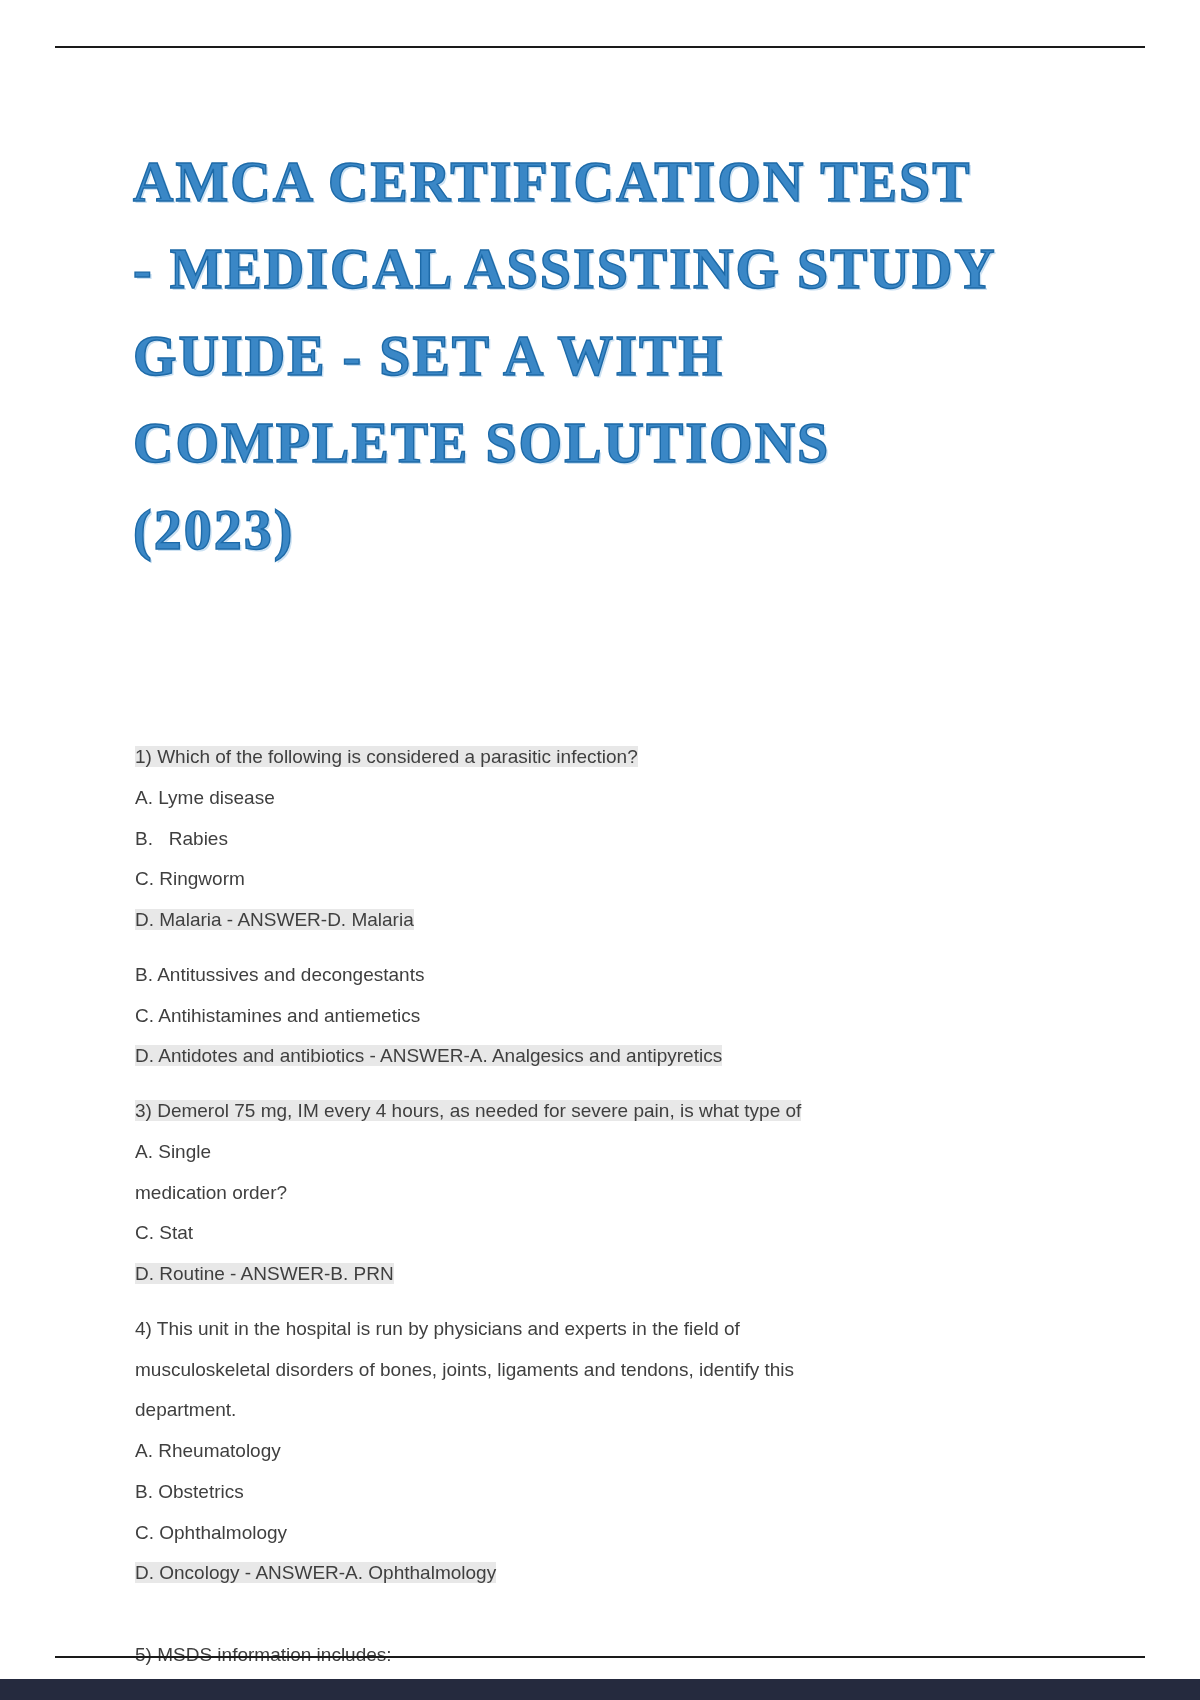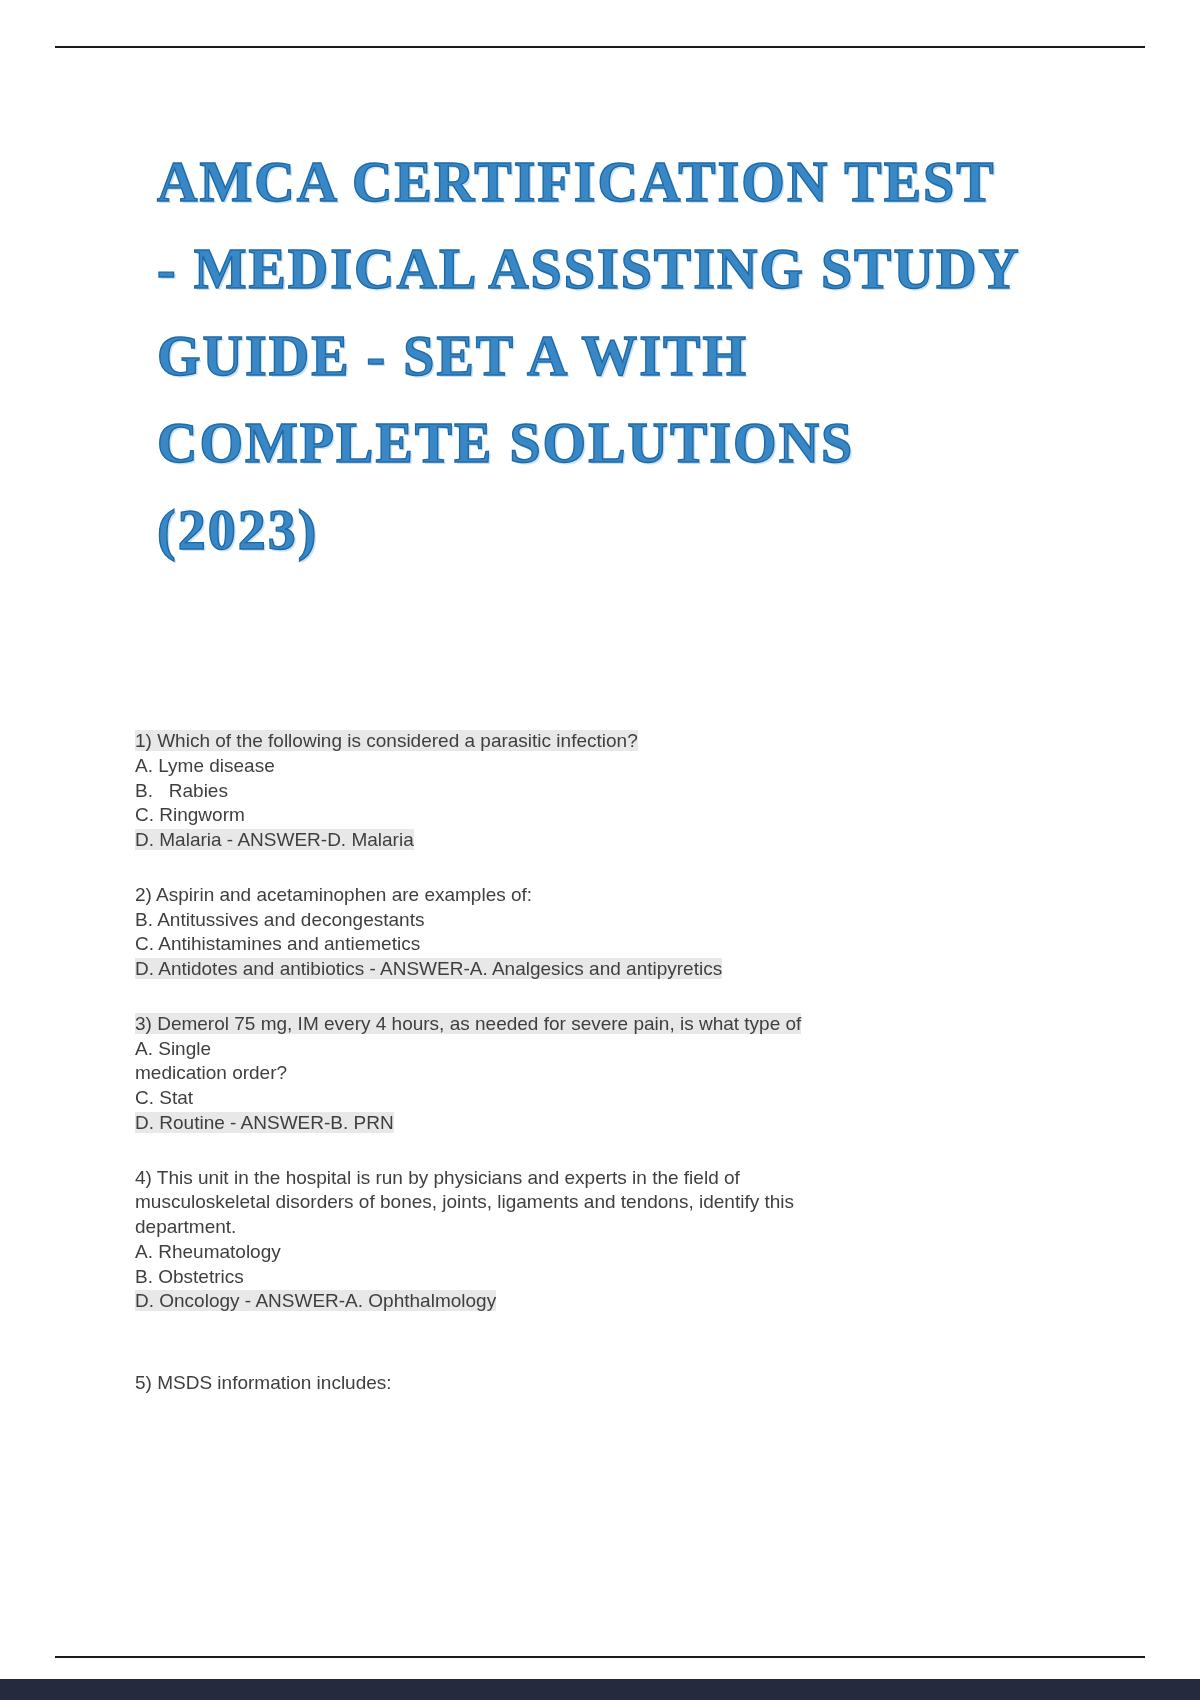--- a/index.html
+++ b/index.html
@@ -26,31 +26,30 @@
   .title-line{
     font-family:"Liberation Serif", serif;
     font-weight:700;
     font-size:56px;
     line-height:87px;
     letter-spacing:2px;
     color:var(--title-blue,#3a87c6);
     -webkit-text-stroke:1.4px var(--title-stroke,#1d6aa8);
     text-shadow:2px 2px 0 rgba(163,201,232,0.55);
     white-space:nowrap;
-    margin-left:24px;
   }
   .questions{
     position:absolute;left:135px;top:729px;width:980px;
     color:var(--body-text,#3f3f3f);
     font-size:19px;
     line-height:24.75px;
   }
   .q-block{margin-bottom:30px;}
   .q-block:nth-child(4){margin-bottom:57px;}
-  .q-line{min-height:24.75px;}
+  .q-line{min-height:24.75px;margin-top:16px;}
   .q-line span{white-space:pre-wrap;}
   .hl{background:var(--hl,#e8e8e8);}
 </style>
 </head>
 <body>
 
 <div class="page" style="--title-blue: #3a87c6; --title-stroke: #1d6aa8; --hl: #e8e8e8; --body-text: #3f3f3f; --rule: #1a1a1a; --footer: #252a3e;">
   <div class="rule rule-top"></div>
 
   <div class="doc-title">
@@ -63,38 +62,38 @@
 
   <div class="questions">
       <div class="q-block">
         <div class="q-line"><span class="hl">1) Which of the following is considered a parasitic infection?</span></div>
         <div class="q-line"><span>A. Lyme disease</span></div>
         <div class="q-line"><span>B.   Rabies</span></div>
         <div class="q-line"><span>C. Ringworm</span></div>
         <div class="q-line"><span class="hl">D. Malaria - ANSWER-D. Malaria</span></div>
       </div>
       <div class="q-block">
-        <div class="q-line"><span>2) Aspirin and acetaminophen are examples of:</span></div>
         <div class="q-line"><span>B. Antitussives and decongestants</span></div>
         <div class="q-line"><span>C. Antihistamines and antiemetics</span></div>
         <div class="q-line"><span class="hl">D. Antidotes and antibiotics - ANSWER-A. Analgesics and antipyretics</span></div>
       </div>
       <div class="q-block">
         <div class="q-line"><span class="hl">3) Demerol 75 mg, IM every 4 hours, as needed for severe pain, is what type of</span></div>
         <div class="q-line"><span>A. Single</span></div>
         <div class="q-line"><span>medication order?</span></div>
         <div class="q-line"><span>C. Stat</span></div>
         <div class="q-line"><span class="hl">D. Routine - ANSWER-B. PRN</span></div>
       </div>
       <div class="q-block">
         <div class="q-line"><span>4) This unit in the hospital is run by physicians and experts in the field of</span></div>
         <div class="q-line"><span>musculoskeletal disorders of bones, joints, ligaments and tendons, identify this</span></div>
         <div class="q-line"><span>department.</span></div>
         <div class="q-line"><span>A. Rheumatology</span></div>
         <div class="q-line"><span>B. Obstetrics</span></div>
+        <div class="q-line"><span>C. Ophthalmology</span></div>
         <div class="q-line"><span class="hl">D. Oncology - ANSWER-A. Ophthalmology</span></div>
       </div>
       <div class="q-block">
         <div class="q-line"><span>5) MSDS information includes:</span></div>
       </div>
     </div>
 
   <div class="rule rule-bottom"></div>
   <div class="footer-bar"></div>
 </div>

